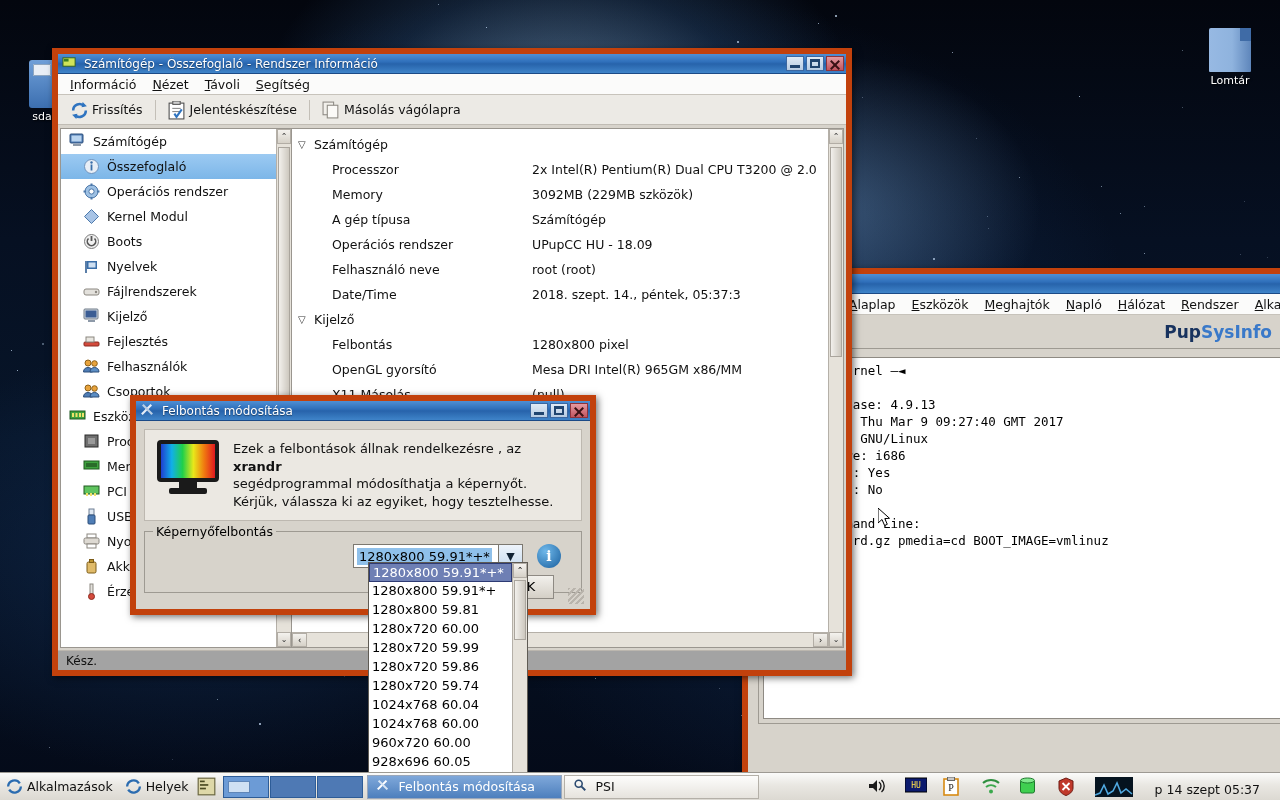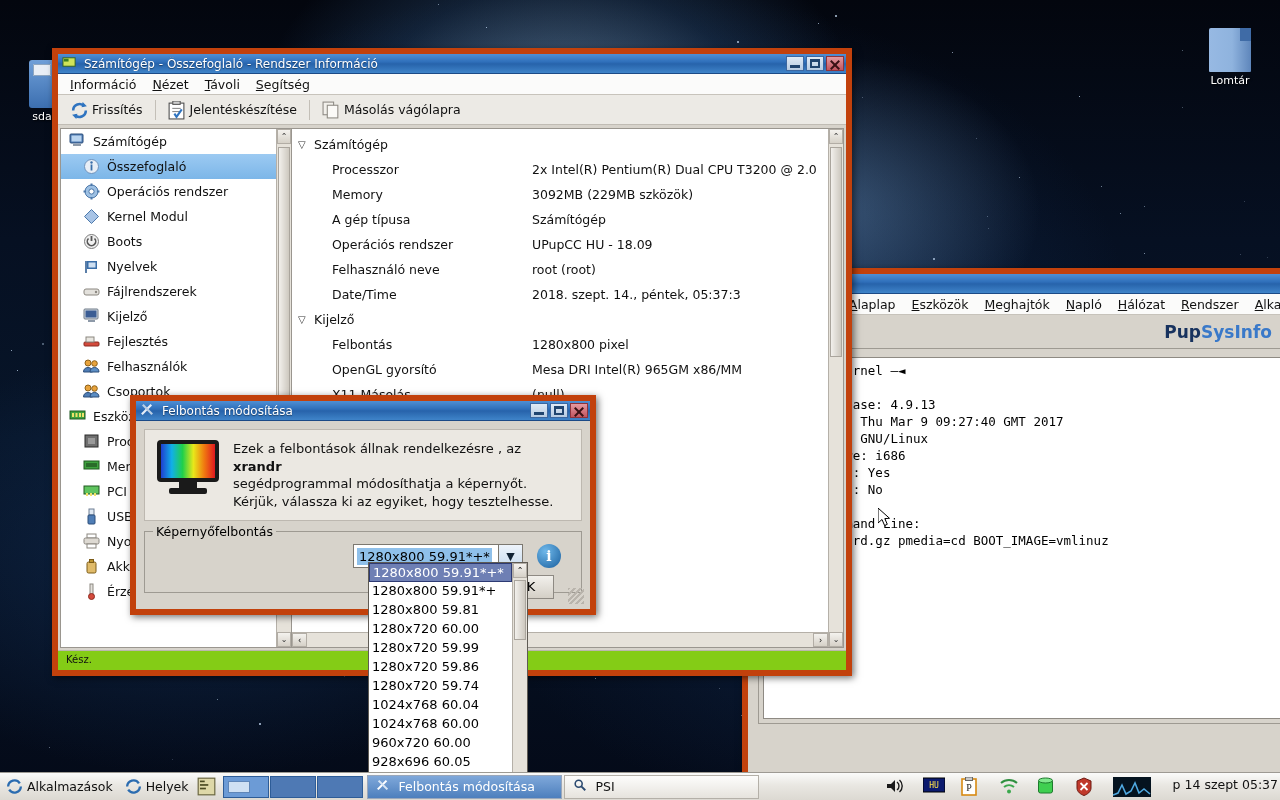--- a/index.html
+++ b/index.html
@@ -60,22 +60,22 @@
   .menubar { height:21px; background:#fbfbfa; display:flex; align-items:center; padding:0 4px;
      border-bottom:1px solid #c7c3bb; font-size:12.5px; color:#111; }
   .menubar span { padding:2px 8px; white-space:nowrap; }
   .menubar span u { text-decoration:underline; }
 
   .toolbar { height:30px; background:#eceae5; display:flex; align-items:center; gap:4px;
      padding:0 6px; border-bottom:1px solid #c0bcb4; font-size:12.5px; color:#111; }
   .tb-item { display:flex; align-items:center; gap:5px; padding:2px 6px; white-space:nowrap; }
   .tb-sep { width:1px; height:20px; background:#c3bfb7; margin:0 2px; }
 
-  .statusbar { position:absolute; left:0; right:0; bottom:0; height:20px; background:#84cc16;
-     border-top:1px solid #bbb6ae; font-size:10px; color:#111; padding:3px 8px; }
+  .statusbar { position:absolute; left:0; right:0; bottom:0; height:20px; background:#a3a3a3;
+     border-top:1px solid #bbb6ae; font-size:12px; color:#111; padding:3px 8px; }
 
   
   #sysinfo { left:52px; top:48px; width:800px; height:628px; }
   #sysinfo .body { position:absolute; left:0; right:0; top:72px; bottom:20px; display:flex;
      background:#d7d3cb; padding:2px; gap:0; }
   .tree-pane { width:232px; background:#ffffff; border:1px solid #9a968f; overflow:hidden; position:relative; }
   .tree-scroll { position:absolute; inset:0; }
   .tree-row { height:25px; display:flex; align-items:center; gap:7px; padding-left:8px;
      font-size:12.5px; color:#111; white-space:nowrap; }
   .tree-row.child { padding-left:22px; }
@@ -155,21 +155,21 @@
   .tb-menu { display:flex; align-items:center; gap:4px; padding:0 6px; height:26px; white-space:nowrap; }
   .launcher { width:20px; height:20px; margin:0 2px; }
   .desks { display:flex; gap:1px; margin:0 4px; }
   .desk { width:46px; height:22px; background:#4e79b4; border:1px solid #2d5c97; position:relative; }
   .desk.active { background:#6c9bd6; }
   .desk .mini { position:absolute; left:4px; top:4px; width:22px; height:12px; background:#cfe0f3; border:1px solid #5f86b8; }
   .task-btn { height:24px; display:flex; align-items:center; gap:6px; padding:0 8px; min-width:195px;
      border:1px solid #9aa7bb; color:#fff; white-space:nowrap; overflow:hidden;
      background:linear-gradient(180deg,#7fa8da,#4d7fbd); margin-right:2px; }
   .task-btn.inactive { background:linear-gradient(180deg,#fdfdfc,#e6e3dd); color:#111; border-color:#b4b0a8; }
-  .tray { margin-left:auto; display:flex; align-items:flex-start; gap:18px; padding-right:2px; }
+  .tray { margin-left:auto; display:flex; align-items:flex-end; gap:18px; padding-right:20px; }
   .tray .ti { width:20px; height:20px; position:relative; }
   .clock { font-size:12.5px; color:#111; padding-left:4px; white-space:nowrap; }
   .cursor { position:absolute; left:878px; top:508px; width:14px; height:20px; z-index:70; }
 </style>
 </head>
 <body>
 
 <div id="desktop">
   <div id="stars">
       <span class="star" style="left:1078px;top:556px;width:1px;height:1px;opacity:0.67"></span>

